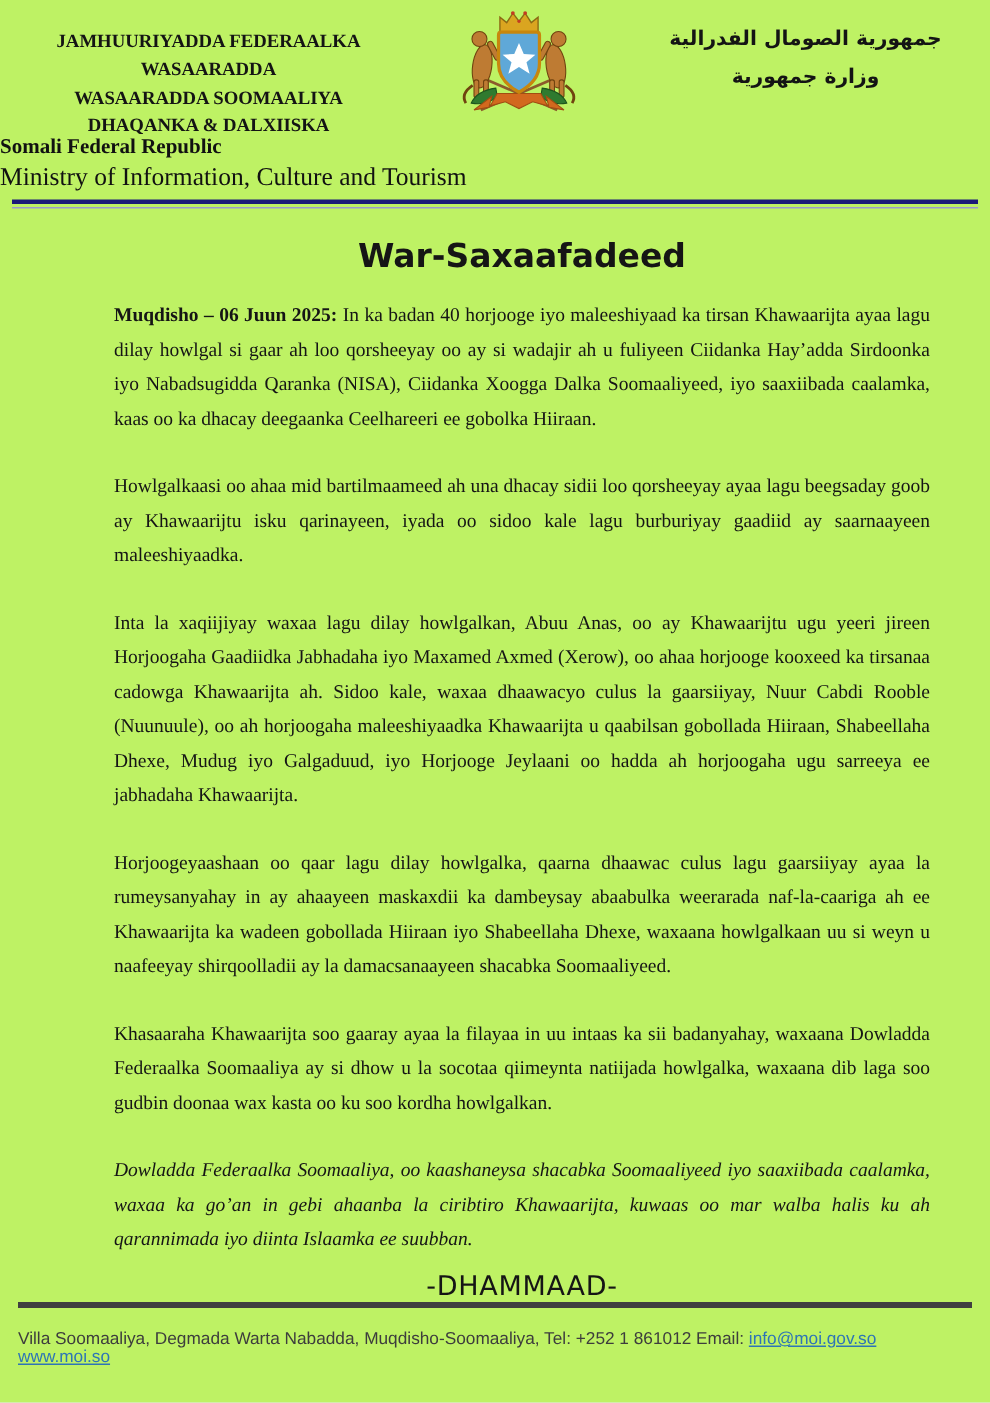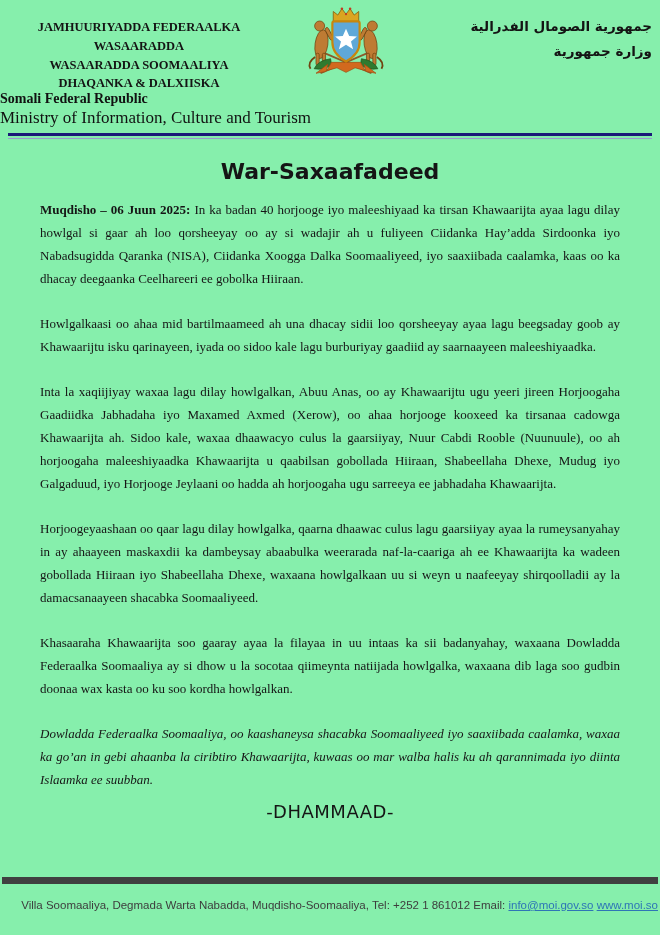--- a/index.html
+++ b/index.html
@@ -1,42 +1,42 @@
 <!DOCTYPE html>
 <html><head>
 <meta charset="utf-8">
 <style>
   html,body{margin:0;padding:0;background:#e8e8e8;}
   .page{
-    width:660px;height:935px;margin:0 auto;background:#86efac;
+    width:660px;height:935px;margin:0 auto;background:#bef264;
     box-sizing:border-box;display:flex;flex-direction:column;
     font-family:"Liberation Serif",serif;color:#111;overflow:hidden;
   }
   
   .header{display:grid;grid-template-columns:262px 1fr 230px;padding:4px 8px 0 8px;}
   .hdr-left{font-family:"Liberation Serif",serif;font-weight:bold;font-size:12.5px;
     line-height:1.5;text-align:center;padding-top:14px;color:#141414;}
   .hdr-center{display:flex;justify-content:center;align-items:flex-start;padding-top:2px;}
   .hdr-right{font-family:"DejaVu Sans",sans-serif;direction:rtl;font-weight:bold;
-    font-size:13.5px;line-height:1.85;text-align:right;padding-top:10px;color:#141414;}
+    font-size:13.5px;line-height:1.85;text-align:center;padding-top:10px;color:#141414;}
   .captions{margin-top:-2px;}
   .cap-title{font-weight:bold;font-size:14px;font-family:"Liberation Serif",serif;}
   .cap-sub{font-size:17px;font-family:"Liberation Serif",serif;margin-top:1px;}
   .rule-double{height:2px;border-top:3px solid #1b1b78;border-bottom:1px solid #9a9ace;
     margin:5px 8px 0 8px;}
   
-  .main{flex:1;padding:0 40px;overflow:hidden;}
+  .main{flex:1;padding:0 40px;overflow:hidden;margin-left:36px;}
   .doc-title{text-align:center;font-family:"DejaVu Sans",sans-serif;font-weight:bold;
     font-size:22px;margin:20px 0 14px 0;color:#151515;letter-spacing:0px;}
   .para{font-size:13px;line-height:23px;text-align:justify;margin:0 0 22px 0;color:#151515;}
   .para b{font-weight:bold;}
   .end-mark{text-align:center;font-family:"DejaVu Sans",sans-serif;font-weight:normal;
     font-size:18px;margin:4px 0 0 0;color:#151515;letter-spacing:0.5px;}
   
-  .footer{border-top:7px solid #404040;margin:0 2px;padding:15px 0 24px 0;text-align:right;
+  .footer{border-top:4px solid #404040;margin:0 12px;padding:15px 0 24px 0;text-align:left;
     font-family:"Liberation Sans",sans-serif;font-size:11.5px;color:#3d3d3d;}
   .footer a{color:#2e75b6;text-decoration:underline;}
 </style>
 </head>
 <body>
 
 <div class="page">
 
   <div class="header">
     <div class="hdr-left">

